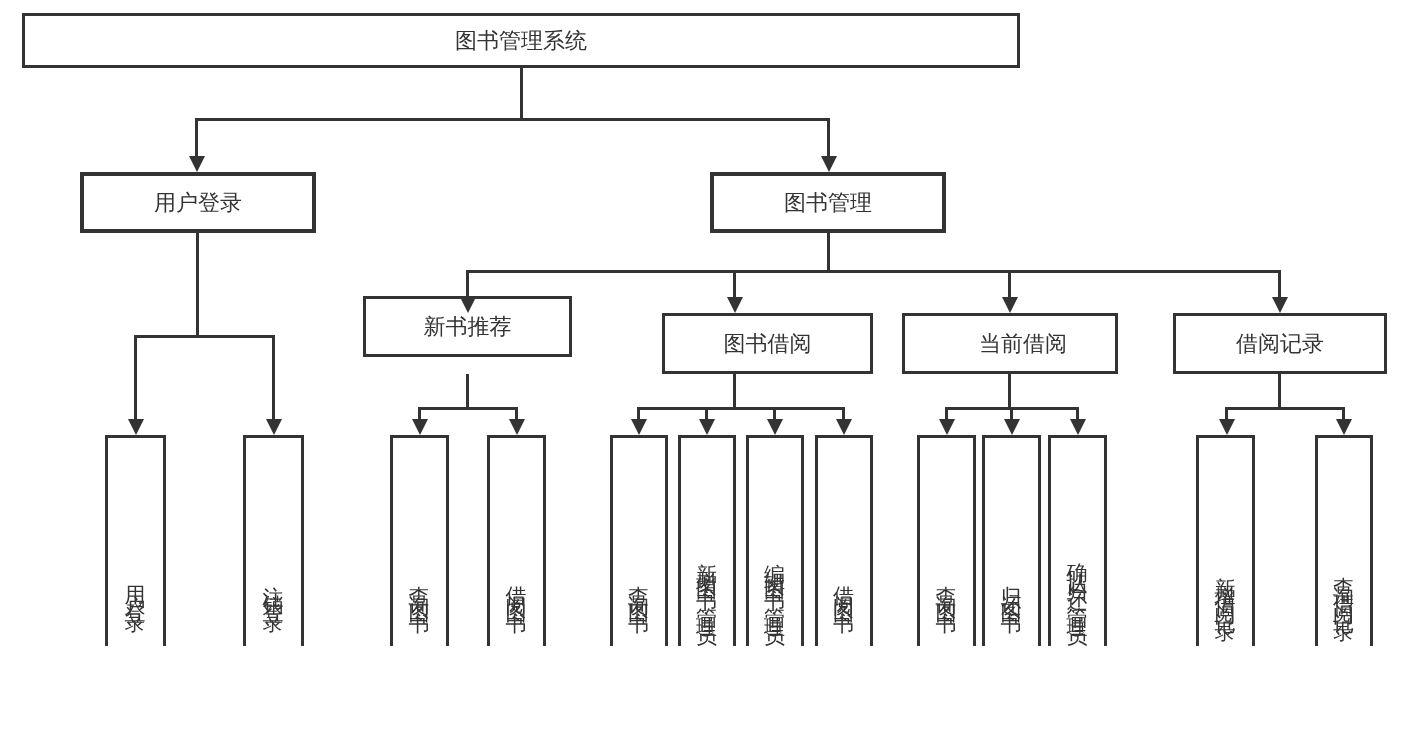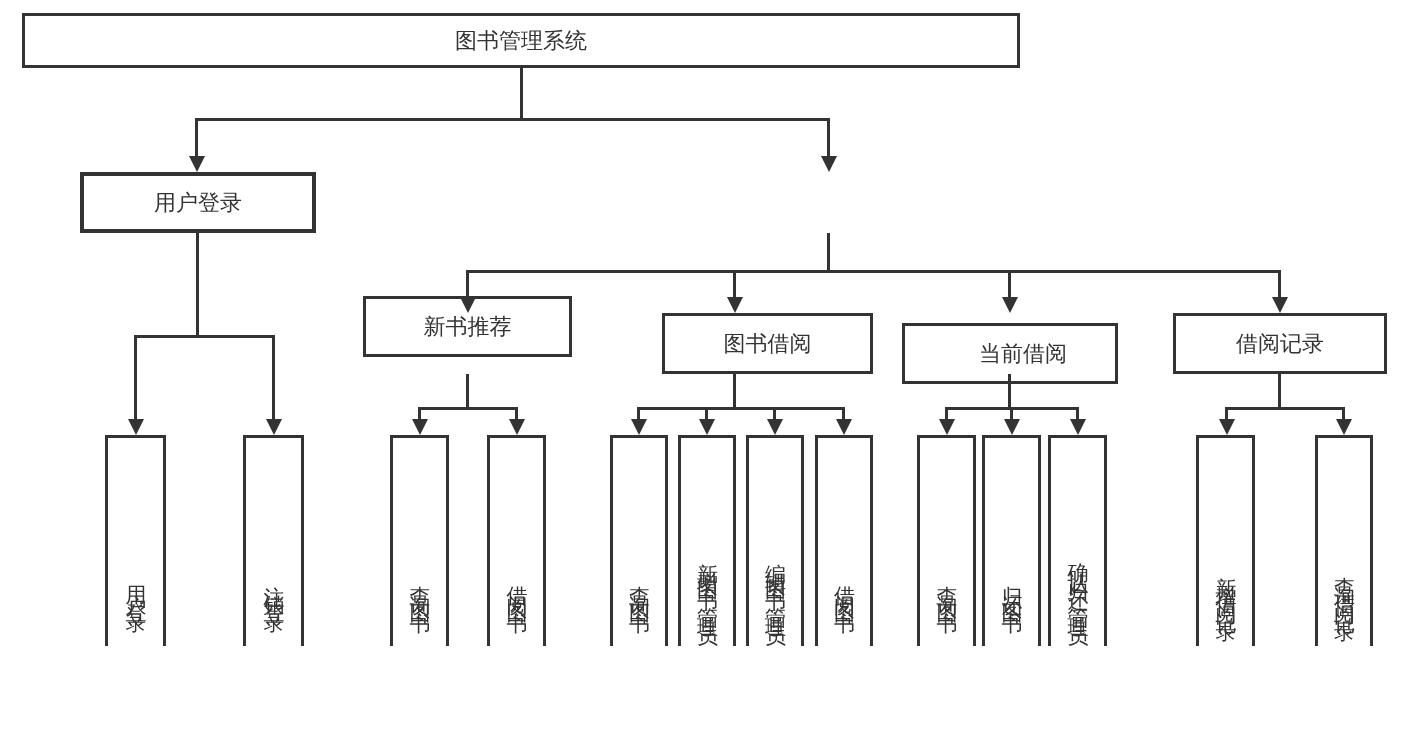--- a/index.html
+++ b/index.html
@@ -1,18 +1,18 @@
 <!DOCTYPE html>
 <html><head>
 <meta charset="utf-8">
 <style>
   html,body{margin:0;padding:0;background:#ffffff;}
   #canvas{
     position:relative;width:1405px;height:646px;background:#ffffff;overflow:hidden;
-    font-family:Liberation Serif, serif;color:#333333;
+    font-family:Liberation Sans, sans-serif;color:#333333;
   }
   .box{
     position:absolute;box-sizing:border-box;border:3px solid #333333;background:#ffffff;
     display:flex;align-items:center;justify-content:center;
     font-size:22px;color:#333333;white-space:nowrap;
   }
   .box.lvl2{border-width:4px;}
   .box.leaf{font-size:21px;}
   .vtext{
     writing-mode:vertical-rl;text-orientation:upright;
@@ -35,28 +35,31 @@
 
 <div id="canvas">
 
   <div class="box" style="left:22px;top:13px;width:998px;height:55px;">
     <span>图书管理系统</span>
   </div>
 
   <div class="box lvl2" style="left:80px;top:172px;width:236px;height:61px;">
     <span>用户登录</span>
   </div>
+  <div class="box lvl2" style="left:710px;top:172px;width:236px;height:61px;">
+    <span>图书管理</span>
+  </div>
 
   <div class="box" style="left:363px;top:296px;width:209px;height:61px;">
     <span>新书推荐</span>
   </div>
   <div class="box" style="left:662px;top:313px;width:211px;height:61px;">
     <span>图书借阅</span>
   </div>
-  <div class="box" style="left:902px;top:323px;width:216px;height:61px;padding-left:26px;">
+  <div class="box" style="left:902px;top:313px;width:216px;height:61px;padding-left:26px;">
     <span>当前借阅</span>
   </div>
   <div class="box" style="left:1173px;top:313px;width:214px;height:61px;">
     <span>借阅记录</span>
   </div>
 
   <div class="box leaf" style="left:105px;top:435px;width:61px;height:303px;">
     <span class="vtext">用户登录</span>
   </div>
   <div class="box leaf" style="left:243px;top:435px;width:61px;height:303px;">

